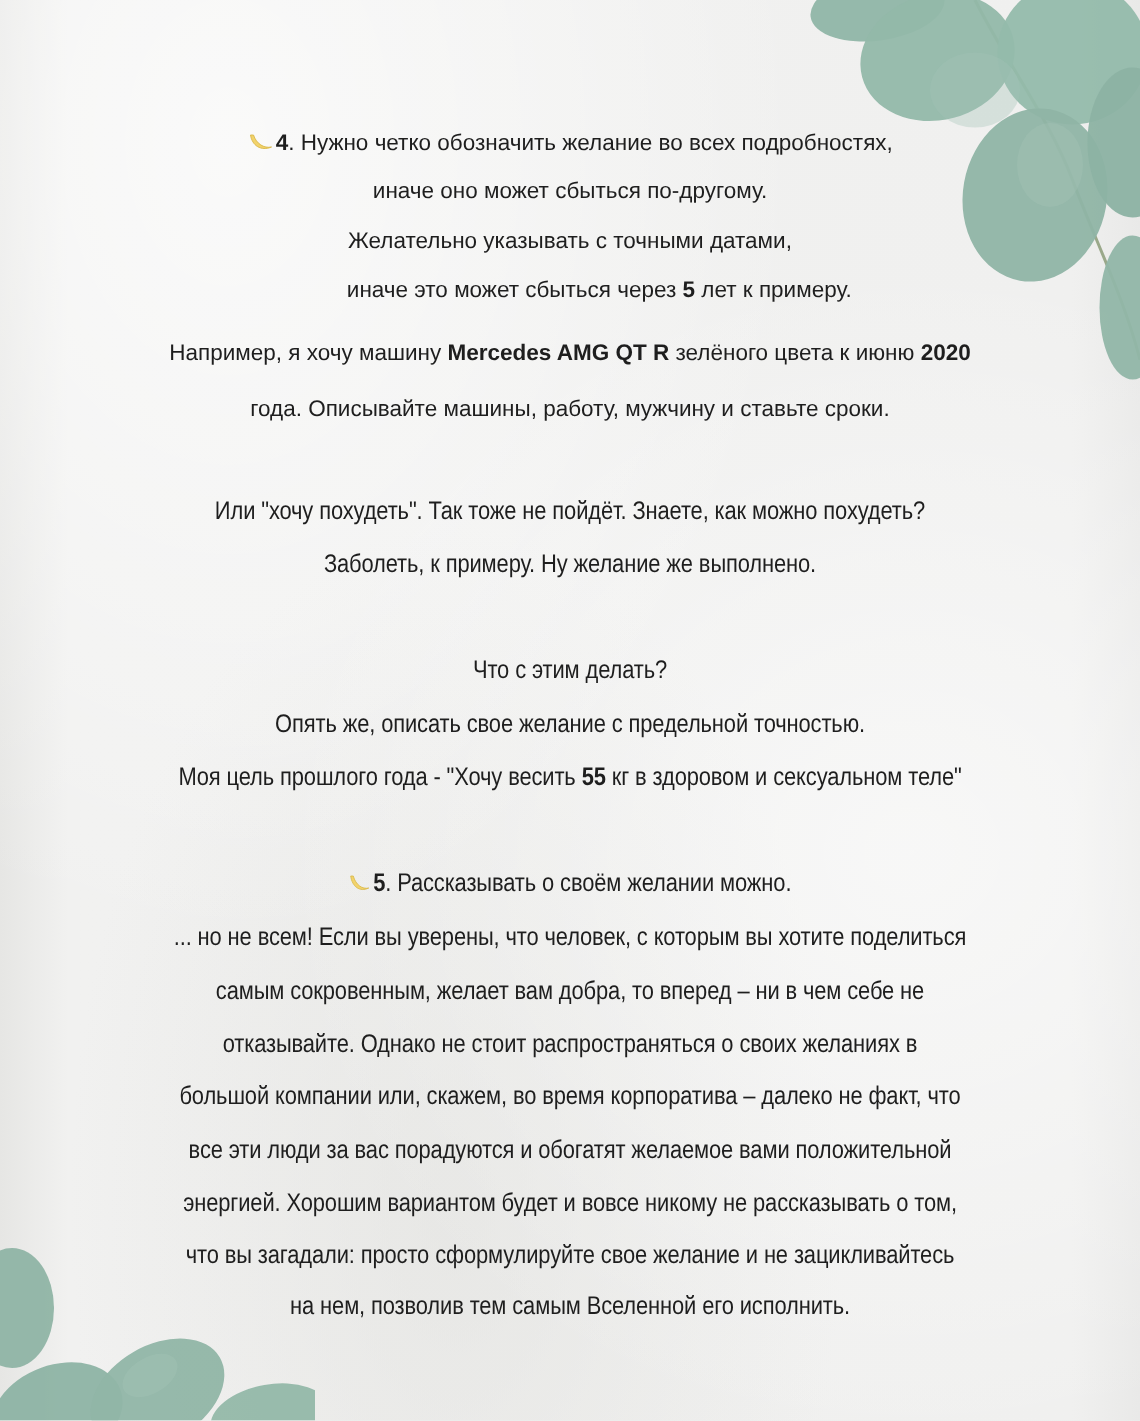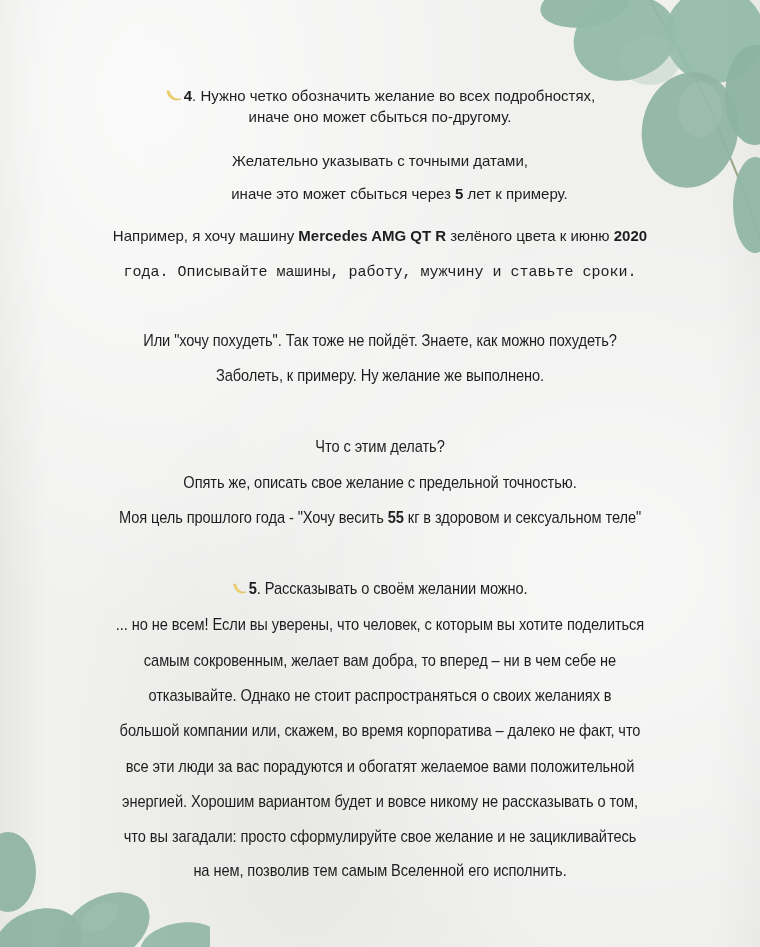--- a/index.html
+++ b/index.html
@@ -105,29 +105,29 @@
   </svg>
 
   <div class="content">
 
     <div class="sec4">
       <div class="line" style="top:85px;">
         <svg class="emoji" viewBox="0 0 18 14">
             <path d="M2 3 C3 10 9 14 16 11 C11 12 6 9 4 3 Z" fill="#f2d36b" stroke="#d9b84a" stroke-width="0.6"></path>
           </svg><span class="bold">4</span><span>. Нужно четко обозначить желание во всех подробностях,</span>
       </div>
-      <div class="line" style="top:106px;">иначе оно может сбыться по-другому.</div>
+      <div class="line" style="top:117px;">иначе оно может сбыться по-другому.</div>
       <div class="line" style="top:150px;">Желательно указывать с точными датами,</div>
       <div class="line" style="top:183px;margin-left:39px;">
         <span>иначе это может сбыться через </span><span class="bold">5</span><span> лет к примеру.</span>
       </div>
       <div class="line" style="top:225px;">
         <span>Например, я хочу машину </span><span class="bold">Mercedes AMG QT R</span><span> зелёного цвета к июню </span><span class="bold">2020</span>
       </div>
-      <div class="line" style="top:262px;font-family:Liberation Mono, monospace;">года. Описывайте машины, работу, мужчину и ставьте сроки.</div>
+      <div class="line" style="top:262px;">года. Описывайте машины, работу, мужчину и ставьте сроки.</div>
     </div>
 
     <div>
       <div class="line condensed" style="top:330px;">Или "хочу похудеть". Так тоже не пойдёт. Знаете, как можно похудеть?</div>
       <div class="line condensed" style="top:365px;">Заболеть, к примеру. Ну желание же выполнено.</div>
     </div>
 
     <div>
       <div class="line condensed" style="top:436px;">Что с этим делать?</div>
       <div class="line condensed" style="top:472px;">Опять же, описать свое желание с предельной точностью.</div>

